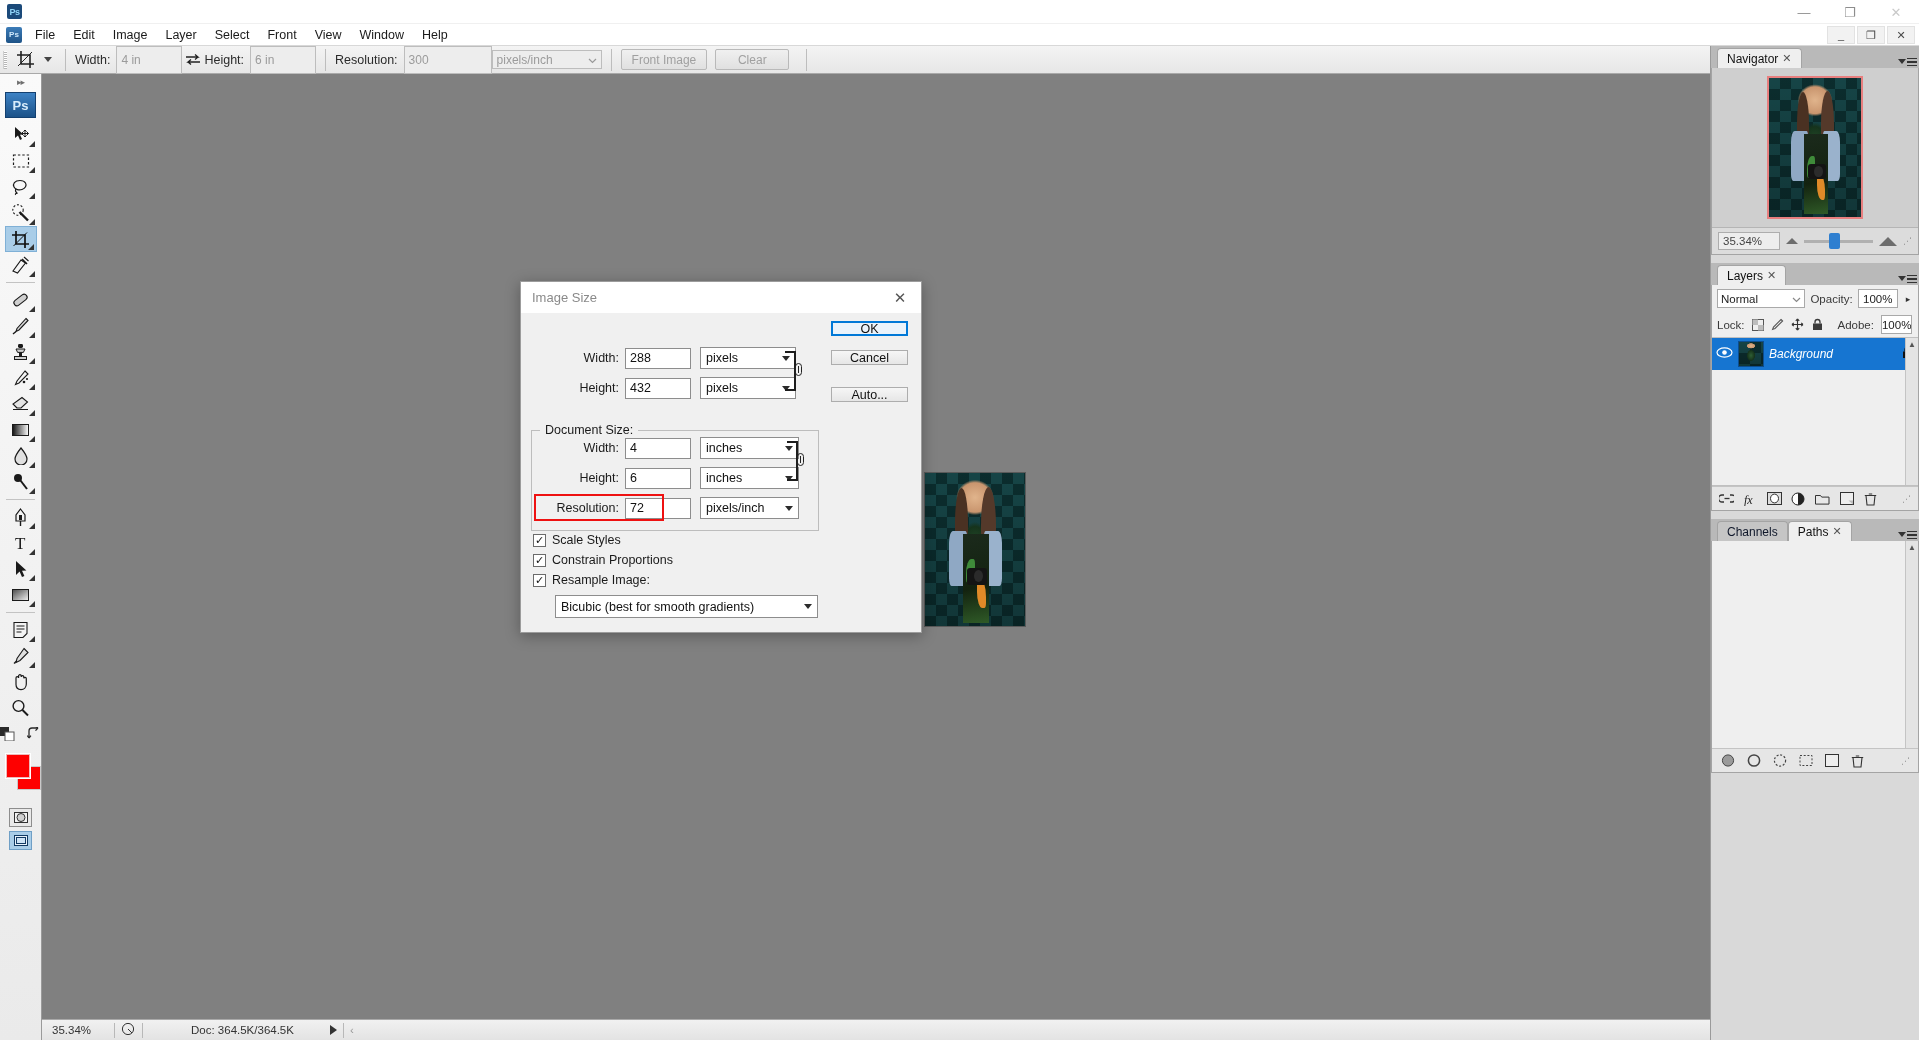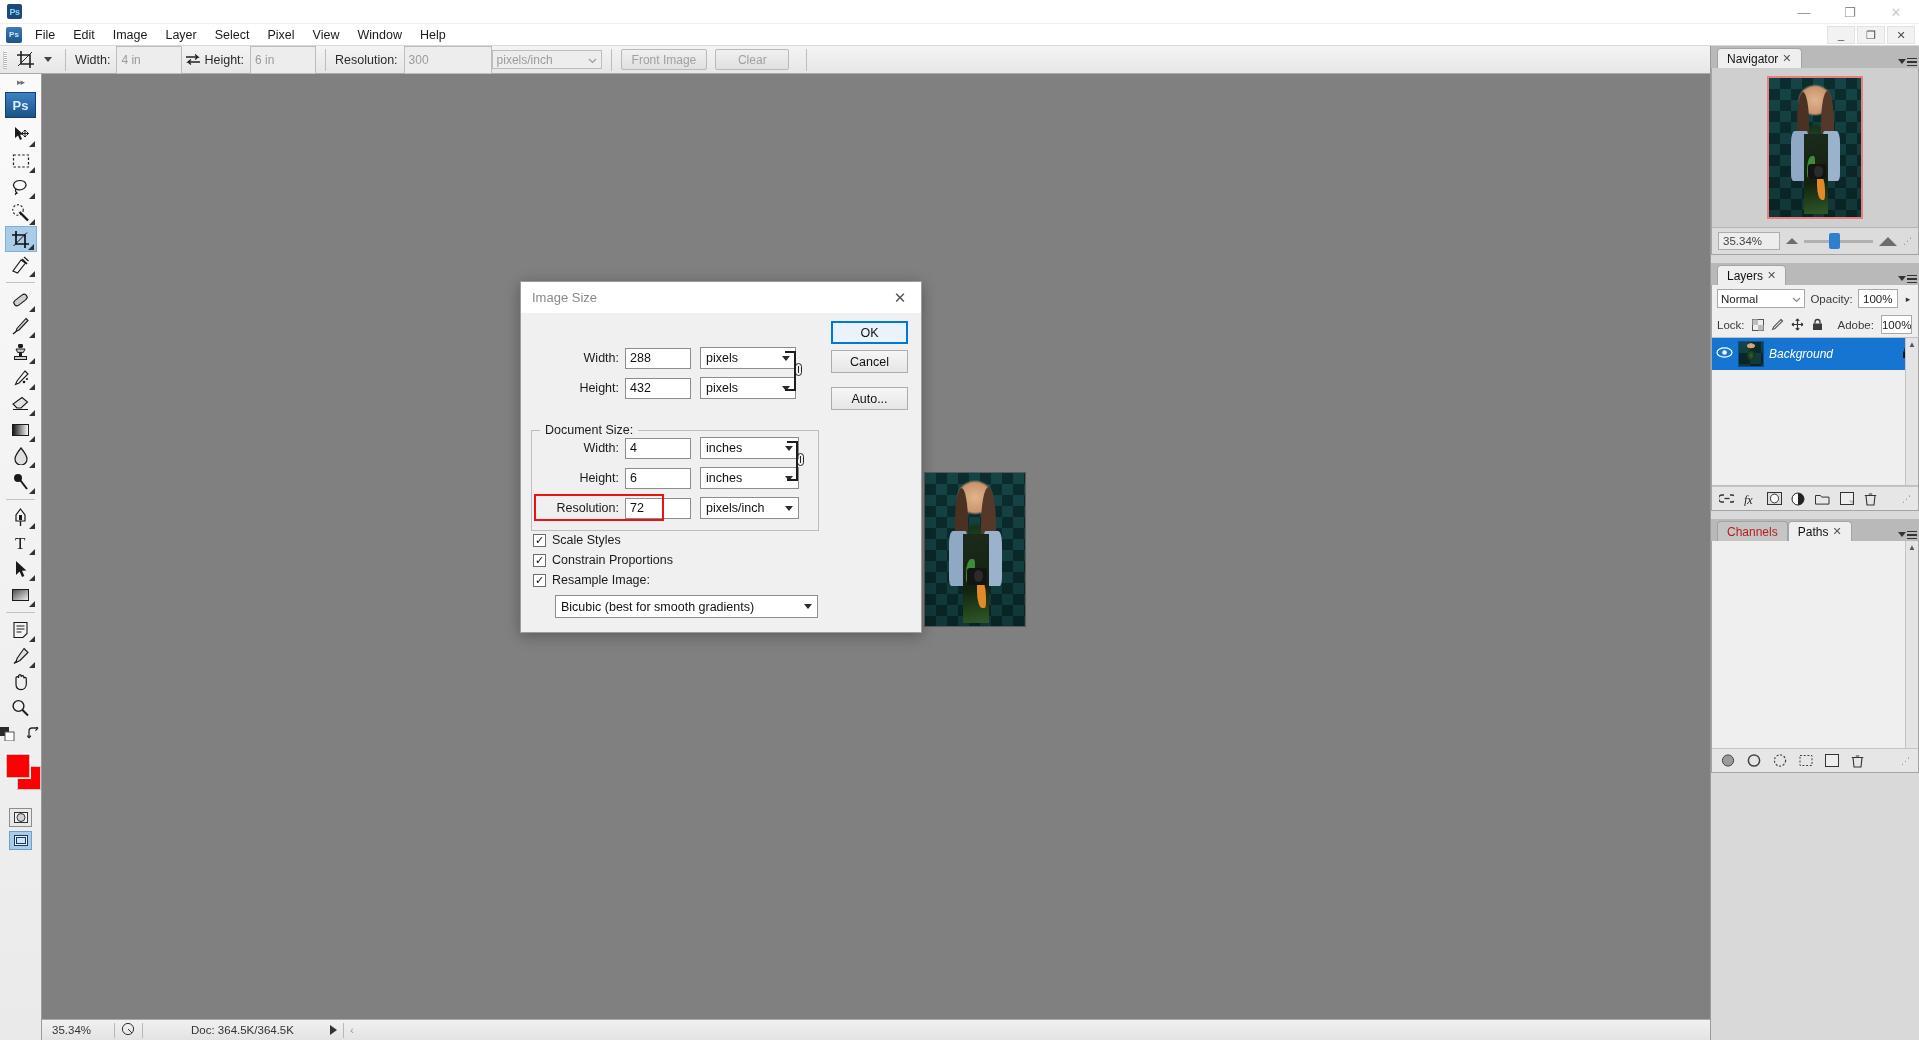--- a/index.html
+++ b/index.html
@@ -170,21 +170,21 @@
   .photo .cam::after { content:''; position:absolute; left:36%; top:12%; width:46%; height:74%; background:#2b2b2b; border-radius:50%; }
 
   
   .right-dock {
     position: absolute; right: 0; top: 46px; width: 209px; height: 994px;
     background: #d9d9d9; border-left: 1px solid #9a9a9a;
   }
   .panel-tabs { display:flex; align-items:flex-end; height: 22px; background:#b9b9b9; position:relative; }
   .ptab {
     height: 20px; padding: 0 9px; display:flex; align-items:center; gap:4px;
-    font-size:12px; color:#b91c1c; background:#c5c5c5;
+    font-size:12px; color:#0f172a; background:#c5c5c5;
     border:1px solid #a4a4a4; border-bottom:none;
     border-radius: 4px 4px 0 0;
   }
   .ptab.active { background:#efefef; color:#111; }
   .ptab .x { color:#555; font-size:11px; }
   .ptab-menu {
     position:absolute; right:2px; bottom:2px; display:flex; align-items:center; gap:1px;
   }
   .ptab-menu .ar { width:0;height:0;border-left:4px solid transparent;border-right:4px solid transparent;border-top:5px solid #333; }
   .ptab-menu .lines { display:flex; flex-direction:column; gap:2px; }
@@ -284,21 +284,21 @@
     font-size:12.5px; color:#111;
   }
   .chev { width:0;height:0;border-left:4px solid transparent;border-right:4px solid transparent;border-top:5px solid #2b2b2b; }
   .bracket {
     position:absolute; border:2px solid #1d1d1d; border-left:none;
     width: 11px;
   }
   .chain-ico { position:absolute; font-size:12px; color:#222; }
 
   .dbtn {
-    position:absolute; width: 77px; height: 23px;
+    position:absolute; width: 77px; height: 15px;
     background: linear-gradient(#f6f6f6,#e6e6e6); border:1px solid #adadad;
     display:flex; align-items:center; justify-content:center;
     font-size:12.5px; color:#111;
   }
   .dbtn.primary { border:2px solid #0078d7; background:#eaf3fb; }
 
   .chk-row { position:absolute; display:flex; align-items:center; gap:6px; font-size:12.5px; color:#1a1a1a; }
   .chk {
     width: 13px; height: 13px; background:#fff; border:1px solid #6b6b6b;
     display:flex; align-items:center; justify-content:center;
@@ -322,21 +322,21 @@
     </div>
   </div>
 
   <div class="menubar">
     <div class="menu-ps-icon">Ps</div>
     <div class="menu-item">File</div>
     <div class="menu-item">Edit</div>
     <div class="menu-item">Image</div>
     <div class="menu-item">Layer</div>
     <div class="menu-item">Select</div>
-    <div class="menu-item">Pixel</div>
+    <div class="menu-item">Front</div>
     <div class="menu-item">View</div>
     <div class="menu-item">Window</div>
     <div class="menu-item">Help</div>
     <div class="menu-win-ctrls">
       <div class="mwbtn">_</div>
       <div class="mwbtn">❐</div>
       <div class="mwbtn">✕</div>
     </div>
   </div>
 

